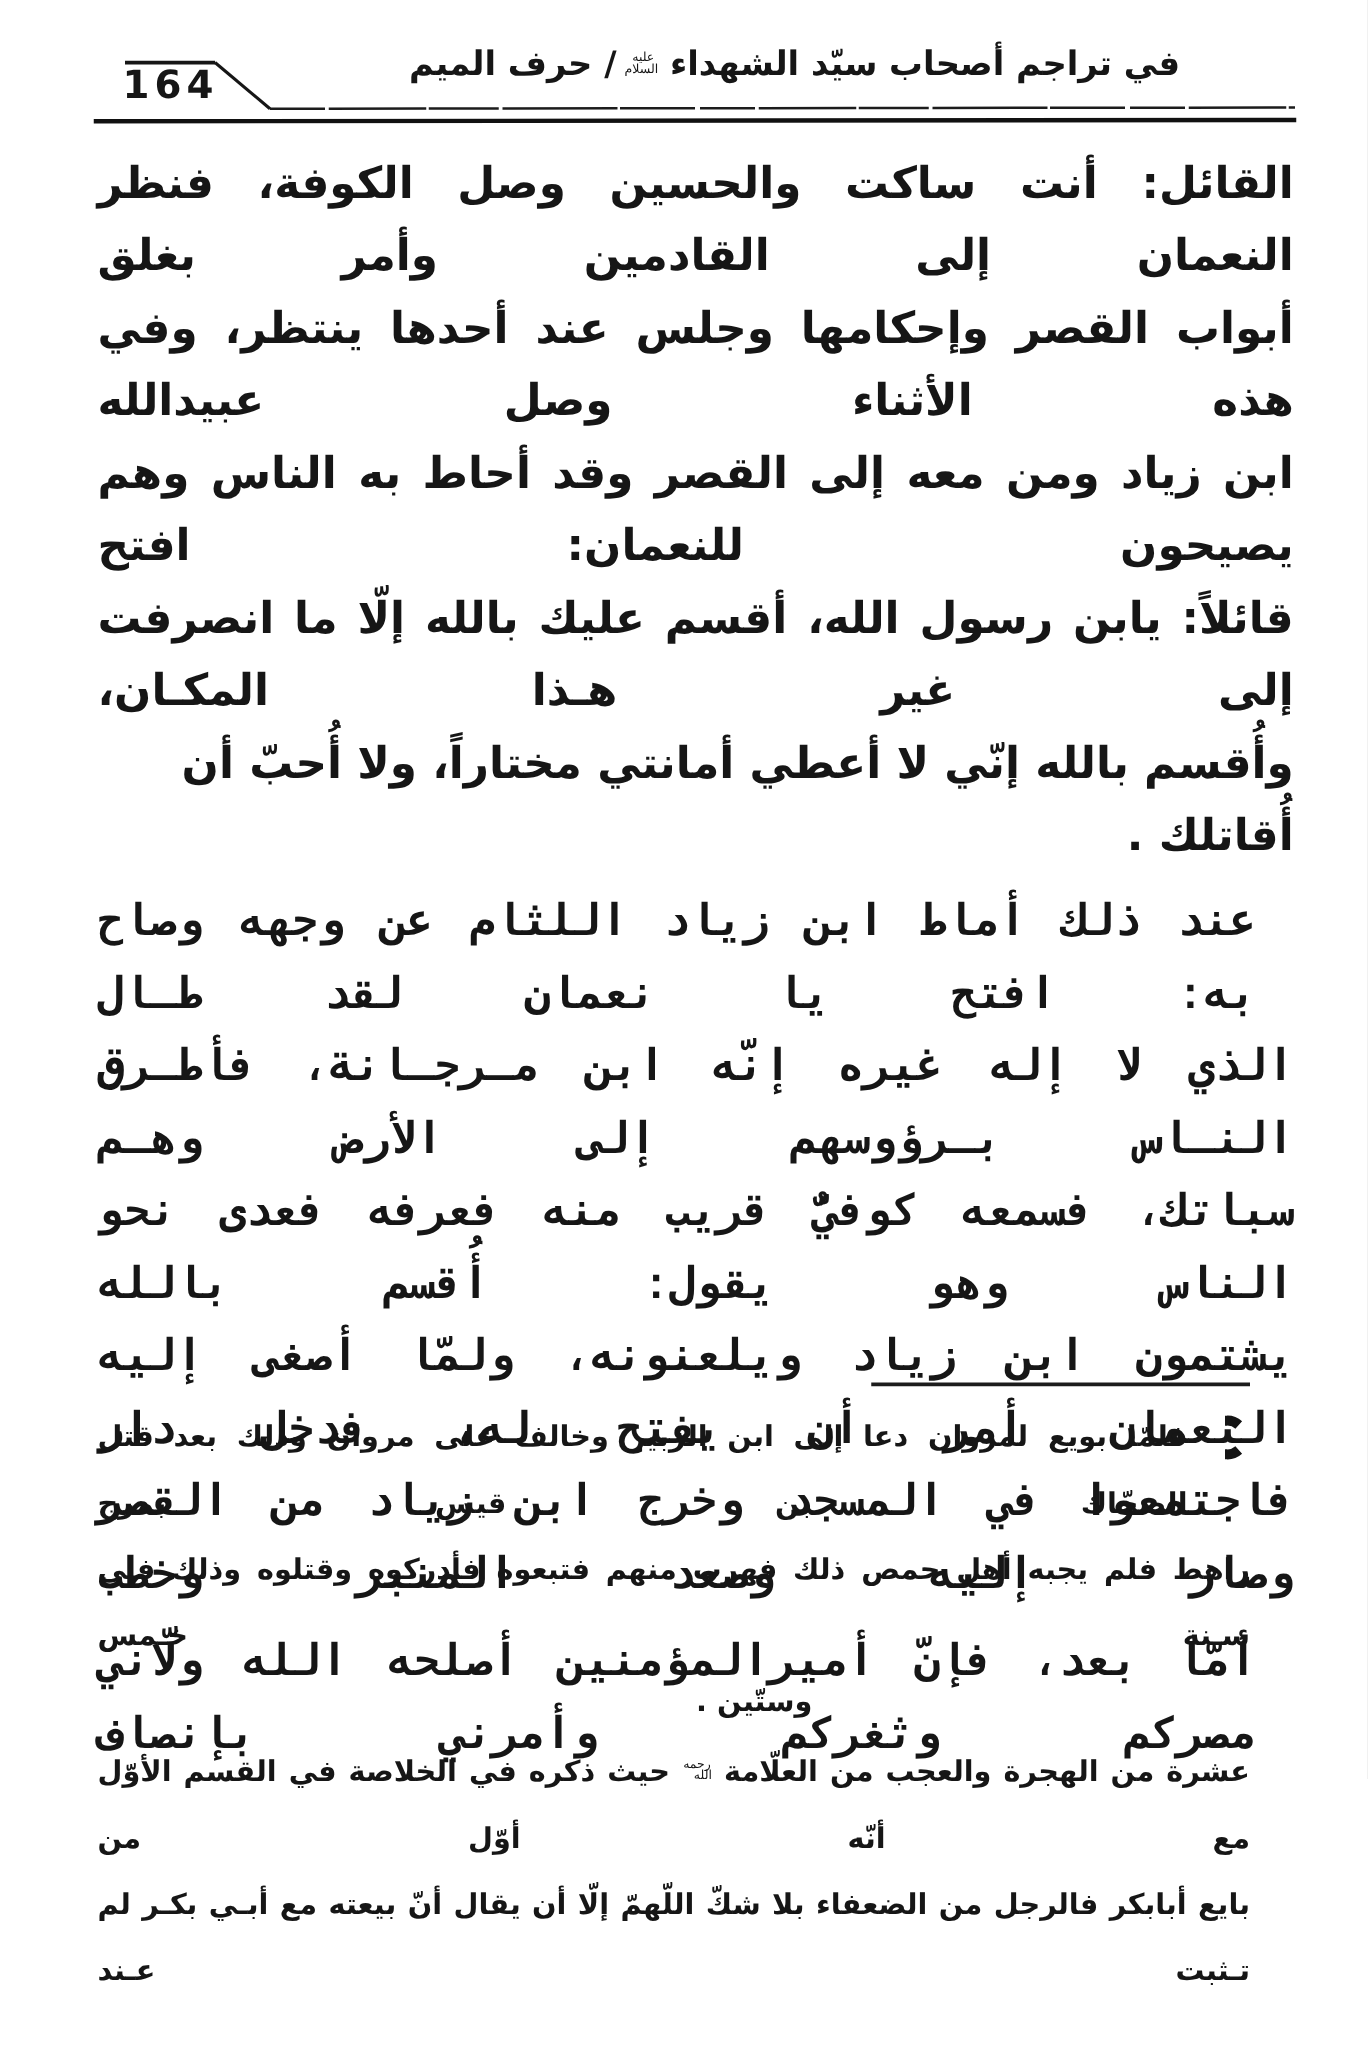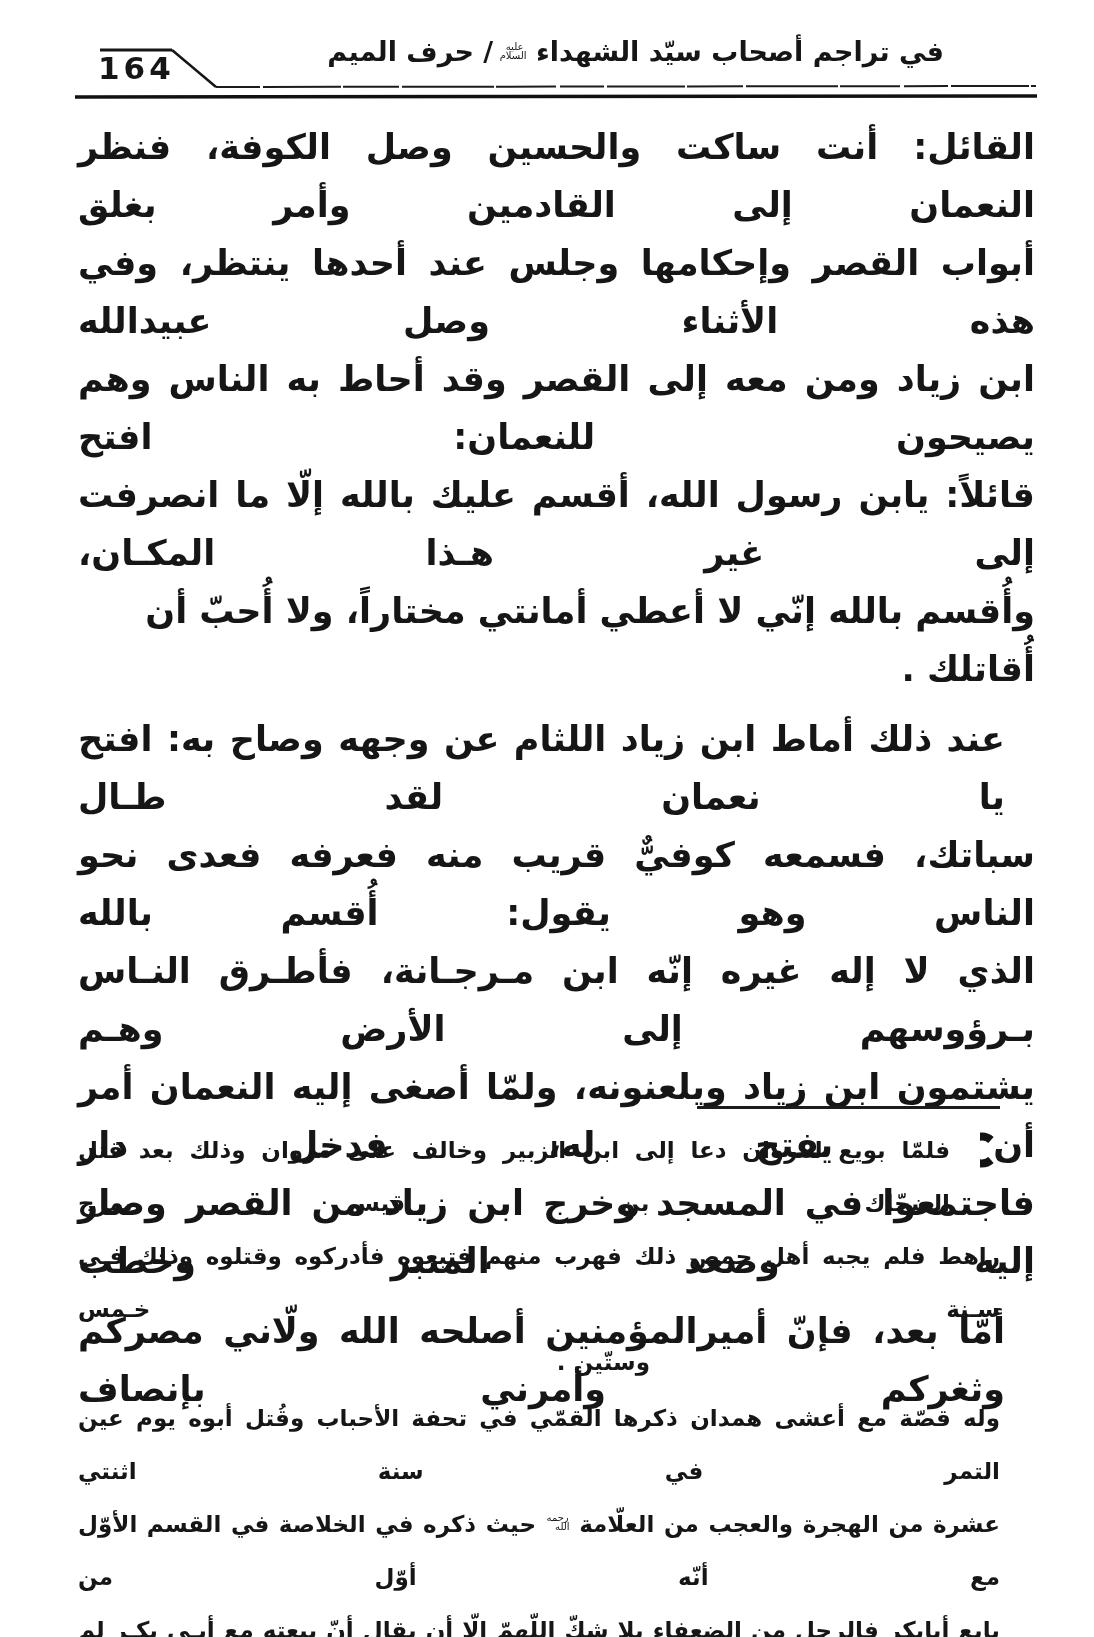--- a/index.html
+++ b/index.html
@@ -18,21 +18,21 @@
     position:absolute; top:36px; right:150px;
     font-size:27px; font-weight:bold; white-space:nowrap;
   }
   .page-number {
     position:absolute; top:50px; left:98px;
     font-size:31px; font-weight:bold; letter-spacing:4px;
   }
   .hdr-rules { position:absolute; top:0; left:0; }
   
   .body-text { position:absolute; top:118px; right:59px; left:78px; }
-  .body-text .para + .para { margin-top:12px; }
+  .body-text .para + .para { margin-top:12px;font-family:Liberation Mono, monospace; }
   .line {
     font-size:35px; line-height:58px; font-weight:bold;
     text-align:right;
   }
   .line.just { text-align:justify; text-align-last:justify; }
   
   .fn-rule {
     position:absolute; top:1106px; right:94px;
     width:303px; height:2.5px; background:#1c1c1c;
   }
@@ -72,41 +72,40 @@
   <div class="body-text" id="body-text">
       <div class="para">
         <div class="line just"><span>القائل: أنت ساكت والحسين وصل الكوفة، فنظر النعمان إلى القادمين وأمر بغلق</span></div>
         <div class="line just"><span>أبواب القصر وإحكامها وجلس عند أحدها ينتظر، وفي هذه الأثناء وصل عبيدالله</span></div>
         <div class="line just"><span>ابن زياد ومن معه إلى القصر وقد أحاط به الناس وهم يصيحون للنعمان: افتح</span></div>
         <div class="line just"><span>قائلاً: يابن رسول الله، أقسم عليك بالله إلّا ما انصرفت إلى غير هـذا المكـان،</span></div>
         <div class="line"><span>وأُقسم بالله إنّي لا أعطي أمانتي مختاراً، ولا أُحبّ أن أُقاتلك .</span></div>
       </div>
       <div class="para">
         <div class="line just" style="padding-right: 30px;"><span>عند ذلك أماط ابن زياد اللثام عن وجهه وصاح به: افتح يا نعمان لقد طـال</span></div>
+        <div class="line just"><span>الذي لا إله غيره إنّه ابن مـرجـانة، فأطـرق النـاس بـرؤوسهم إلى الأرض وهـم</span></div>
         <div class="line just"><span>سباتك، فسمعه كوفيٌّ قريب منه فعرفه فعدى نحو الناس وهو يقول: أُقسم بالله</span></div>
-        <div class="line just"><span>الذي لا إله غيره إنّه ابن مـرجـانة، فأطـرق النـاس بـرؤوسهم إلى الأرض وهـم</span></div>
         <div class="line just"><span>يشتمون ابن زياد ويلعنونه، ولمّا أصغى إليه النعمان أمر أن يفتح له، فدخل دار</span></div>
         <div class="line just"><span>فاجتمعوا في المسجد وخرج ابن زياد من القصر وصار إليه وصعد المنبر وخطب</span></div>
       </div>
       <div class="para">
         <div class="line just" style="padding-right: 30px;"><span>أمّا بعد، فإنّ أميرالمؤمنين أصلحه الله ولّاني مصركم وثغركم وأمرني بإنصاف</span></div>
       </div>
     </div>
 
   <div class="fn-rule"></div>
 
   <div class="footnote-text" id="footnote-text">
     <svg class="fn-marker" width="36" height="36" viewBox="0 0 36 36">
       <path d="M11 8 A 13.5 13.5 0 1 0 11 28" fill="none" stroke="#141414" stroke-width="8"></path>
     </svg>
   <div class="para">
         <div class="fn-line just" style="padding-right: 50px;"><span>فلمّا بويع لمروان دعا إلى ابن الزبير وخالف على مروان وذلك بعد قتل الضحّاك بن قيس بمرج</span></div>
         <div class="fn-line just"><span>راهط فلم يجبه أهل حمص ذلك فهرب منهم فتبعوه فأدركوه وقتلوه وذلك فـي سـنة خـمس</span></div>
         <div class="fn-line" style="padding-right: 350px; text-align: right;"><span>وستّين .</span></div>
       </div>
       <div class="para">
-        <div class="fn-line just"><span>وله قصّة مع أعشى همدان ذكرها القمّي في تحفة الأحباب وقُتل أبوه يوم عين التمر في سنة اثنتي</span></div>
         <div class="fn-line just"><span>عشرة من الهجرة والعجب من العلّامة </span><span class="honorific">رحمه الله</span><span> حيث ذكره في الخلاصة في القسم الأوّل مع أنّه أوّل من</span></div>
         <div class="fn-line just"><span>بايع أبابكر فالرجل من الضعفاء بلا شكّ اللّهمّ إلّا أن يقال أنّ بيعته مع أبـي بكـر لم تـثبت عـند</span></div>
       </div>
     </div>
 
 </div>
 
 </body></html>

